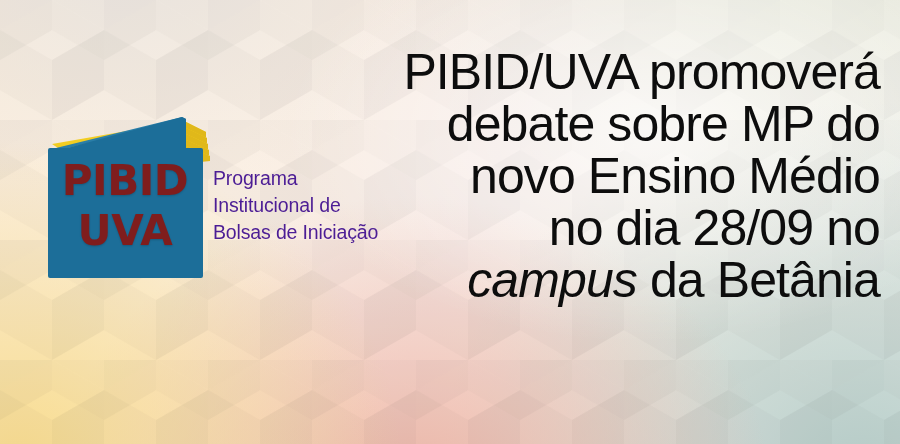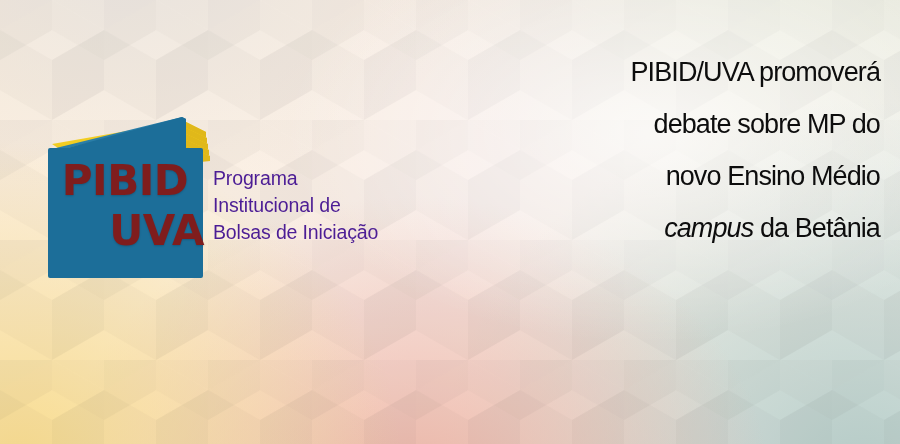--- a/index.html
+++ b/index.html
@@ -58,21 +58,21 @@
     width: 158px;
     text-align: center;
     color: #7f1d1d;
     font-family: "DejaVu Sans", sans-serif;
     font-weight: 700;
     letter-spacing: -0.5px;
     line-height: 1;
     text-shadow: 0 1px 2px rgba(0,0,0,.18);
   }
   #logo-pibid { top: 56px;  font-size: 42px; }
-  #logo-uva   { top: 106px; font-size: 42px; text-align: right; }
+  #logo-uva   { top: 106px; font-size: 42px; }
 
   
   #tagline {
     position: absolute;
     left: 213px;
     top: 165px;
     width: 215px;
     color: #4c1d95;
     font-family: "Liberation Sans", sans-serif;
     font-size: 19.5px;
@@ -83,21 +83,21 @@
 
   
   #headline {
     position: absolute;
     right: 20px;
     top: 46px;
     width: 520px;
     text-align: right;
     color: #0d0d0d;
     font-family: "Liberation Sans", sans-serif;
-    font-size: 27px;
+    font-size: 50px;
     line-height: 52px;
     letter-spacing: -0.9px;
     white-space: nowrap;
   }
   #headline .ln { display: block; }
   #headline .it { }
 </style>
 </head>
 <body>
 
@@ -162,16 +162,17 @@
   <div id="tagline">
     <div>Programa</div>
     <div>Institucional de</div>
     <div>Bolsas de Iniciação</div>
   </div>
 
   <div id="headline">
     <span class="ln">PIBID/UVA promoverá</span>
     <span class="ln">debate sobre MP do</span>
     <span class="ln">novo Ensino Médio</span>
+    <span class="ln">no dia 28/09 no</span>
     <span class="ln"><em class="it">campus</em><span> da Betânia</span></span>
   </div>
 
 </div>
 
 </body></html>

